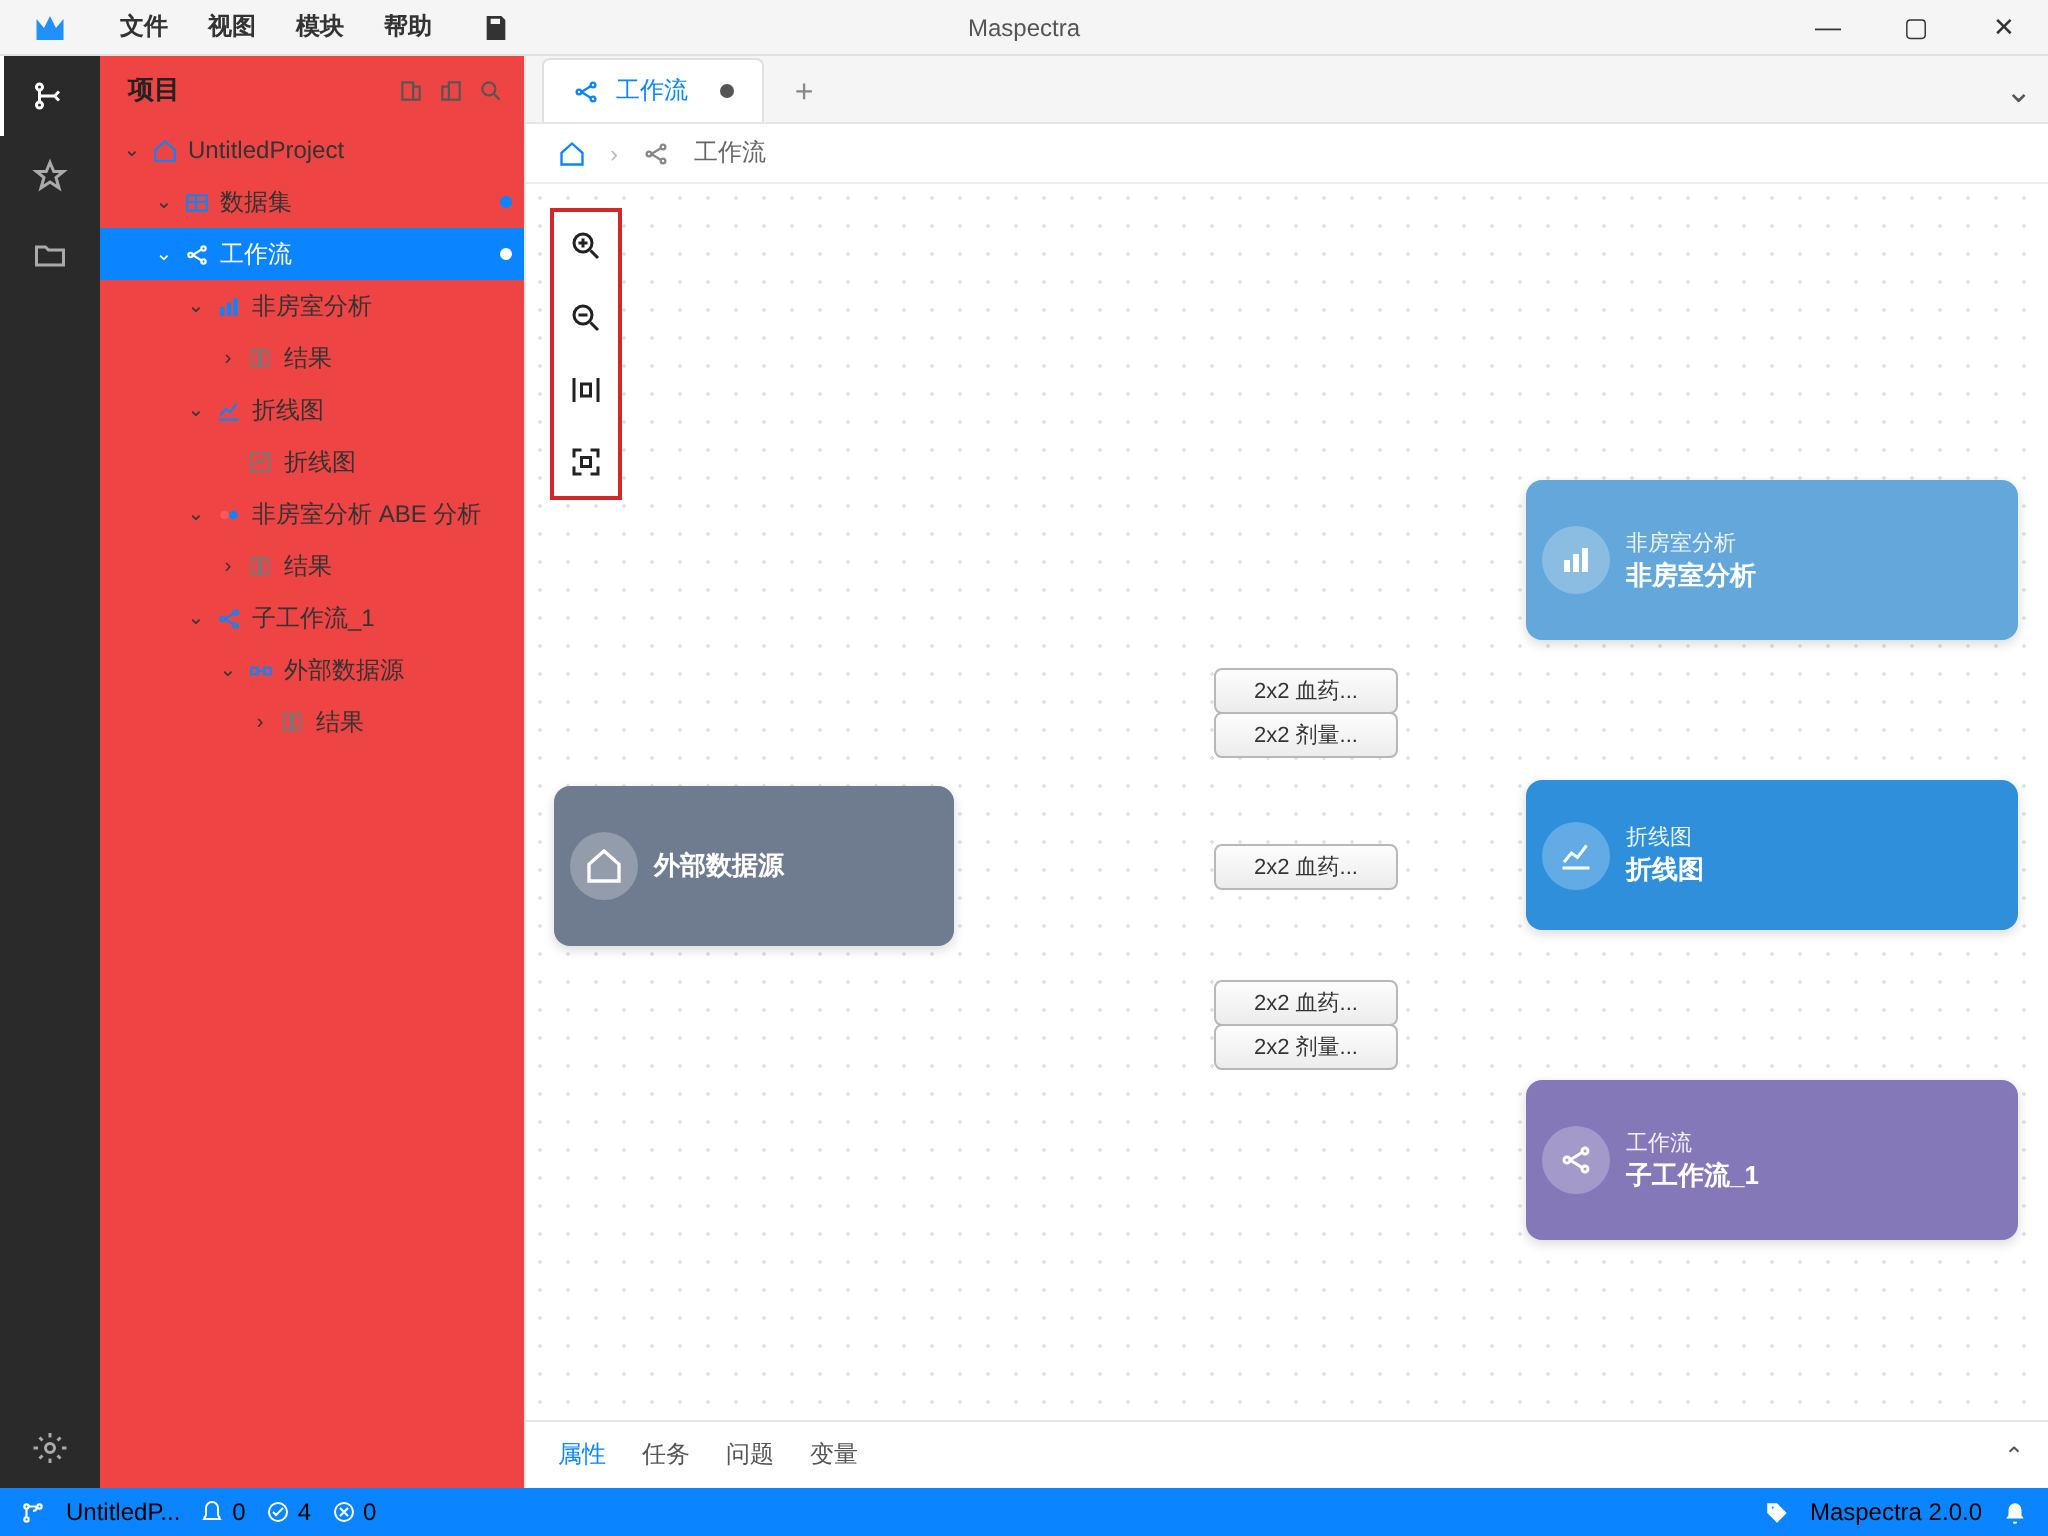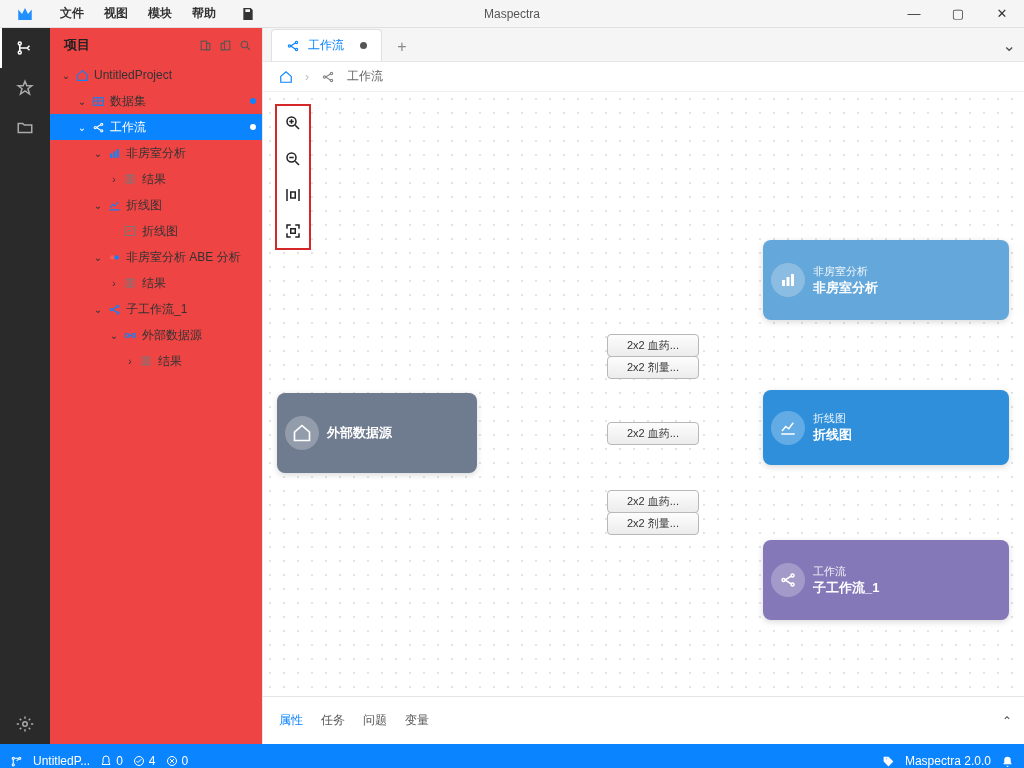--- a/index.html
+++ b/index.html
@@ -40,24 +40,24 @@
 .zoomtools{position:absolute;left:12px;top:12px;width:36px;border:2px solid #d42828;background:#fff;display:flex;flex-direction:column;align-items:center;padding:6px 0;gap:14px;}
 .ztool{width:22px;height:22px;display:flex;align-items:center;justify-content:center;cursor:pointer;color:#222;}
 .node{position:absolute;border-radius:8px;display:flex;align-items:center;color:#fff;box-shadow:0 2px 6px rgba(0,0,0,.15);}
 .node .nicon{width:50px;display:flex;align-items:center;justify-content:center;}
 .node .ncirc{width:34px;height:34px;border-radius:50%;background:rgba(255,255,255,.25);display:flex;align-items:center;justify-content:center;}
 .node .ntxt{display:flex;flex-direction:column;justify-content:center;}
 .node .nsub{font-size:11px;opacity:.9;}
 .node .ntitle{font-size:13px;font-weight:600;}
 .port{position:absolute;background:linear-gradient(#fdfdfd,#ececec);border:1px solid #b8b8b8;border-radius:4px;font-size:11px;color:#333;padding:3px 19px;white-space:nowrap;}
 .edges{position:absolute;inset:0;pointer-events:none;}
-.bottombar{height:48px;border-top:1px solid #e6e6e6;display:flex;align-items:center;padding:0 16px;gap:18px;font-size:12px;color:#555;position:relative;}
+.bottombar{height:34px;border-top:1px solid #e6e6e6;display:flex;align-items:center;padding:0 16px;gap:18px;font-size:12px;color:#555;position:relative;}
 .bottombar .btab.active{color:#0a84ff;}
 .bottombar .bchev{position:absolute;right:12px;}
-.status{height:24px;background:#0a84ff;color:#ffffff;display:flex;align-items:flex-end;font-size:12px;padding:0 10px;gap:10px;}
+.status{height:24px;background:#0a84ff;color:#000000;display:flex;align-items:center;font-size:12px;padding:0 10px;gap:10px;}
 .status .spacer{flex:1;}
 svg{display:block;}
 </style>
 </head>
 <body>
 
 <div class="titlebar">
   <div class="logo">
     <svg width="18" height="18" viewBox="0 0 24 24">
         <path fill="#0a84ff" d="M3 20 L3 6 L8 12 L12 4 L16 12 L21 6 L21 20 Z" opacity=".9"></path>

